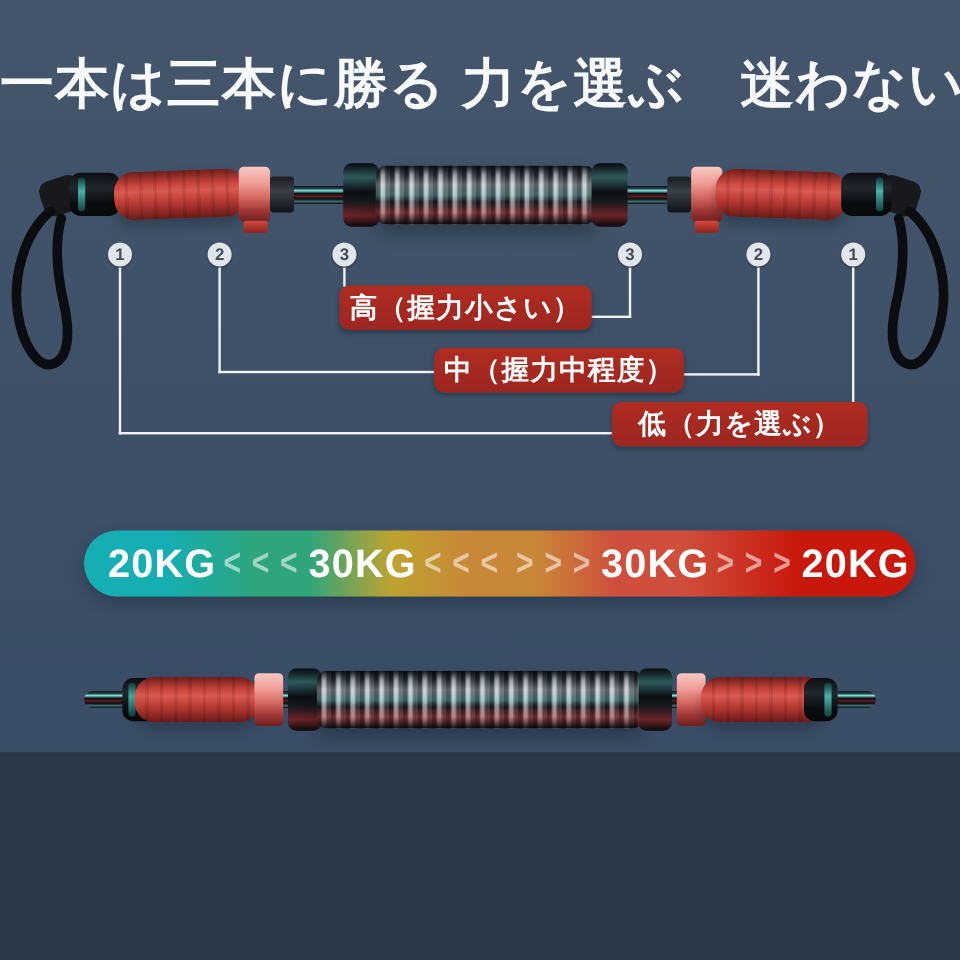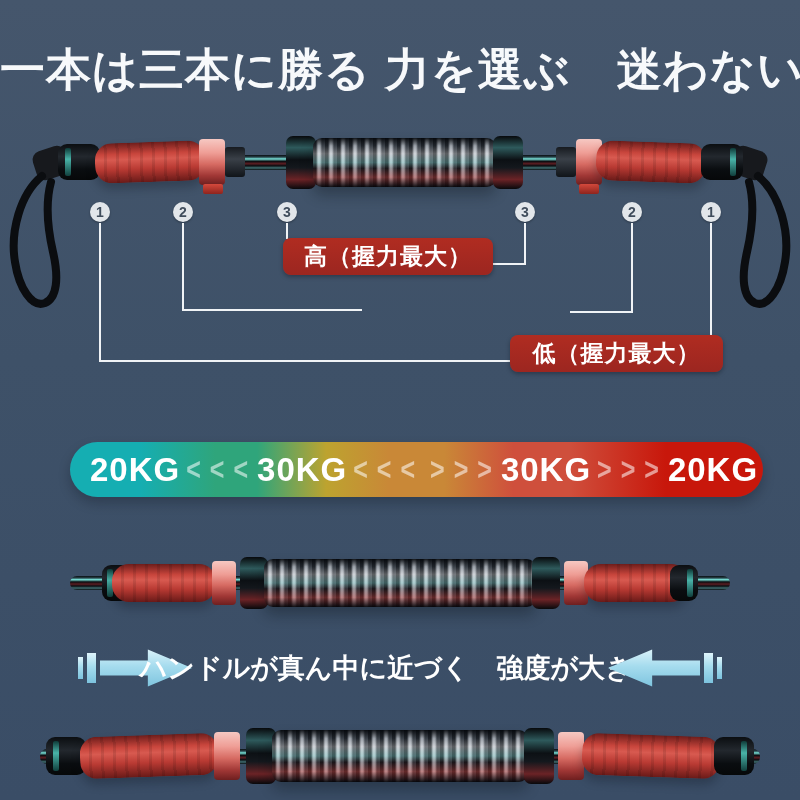--- a/index.html
+++ b/index.html
@@ -2,21 +2,21 @@
 <html><head>
 <meta charset="utf-8">
 <style>
   html,body{margin:0;padding:0;}
   body{
     font-family:"Liberation Sans","DejaVu Sans",sans-serif;
     background:#2c3948;
   }
   .canvas{
     position:relative;
-    width:800px;height:800px;
+    width:800px;height:627px;
     margin:0 auto;
     overflow:hidden;
     background:linear-gradient(180deg,#45566c 0%,#3e5168 45%,#3a4d66 100%);
   }
   
   .title{
     position:absolute;left:0;right:0;top:40px;
     text-align:center;
     font-size:45px;font-weight:bold;color:#f7f9fb;
     letter-spacing:1px;white-space:nowrap;
@@ -180,22 +180,23 @@
   <div class="cline" style="left:524px;top:223px;width:2px;height:42px;"></div>
   <div class="cline" style="left:493px;top:263px;width:33px;height:2px;"></div>
   <div class="cline" style="left:182px;top:223px;width:2px;height:88px;"></div>
   <div class="cline" style="left:182px;top:309px;width:180px;height:2px;"></div>
   <div class="cline" style="left:631px;top:223px;width:2px;height:90px;"></div>
   <div class="cline" style="left:570px;top:311px;width:63px;height:2px;"></div>
   <div class="cline" style="left:99px;top:223px;width:2px;height:139px;"></div>
   <div class="cline" style="left:99px;top:360px;width:411px;height:2px;"></div>
   <div class="cline" style="left:710px;top:223px;width:2px;height:112px;"></div>
 
-  <div class="grip-label" style="left:283px;top:238px;width:210px;">高（握力最大）</div>
-  <div class="grip-label" style="left:510px;top:335px;width:213px;">低（握力最大）</div>
+  <div class="grip-label" style="left:283px;top:238px;width:210px;">高（握力小さい）</div>
+  <div class="grip-label" style="left:362px;top:290px;width:208px;">中（握力中程度）</div>
+  <div class="grip-label" style="left:510px;top:335px;width:213px;">低（力を選ぶ）</div>
 
   <div class="band">
     <span class="kg">20KG</span>
     <span class="chev">&lt;&lt;&lt;</span>
     <span class="kg">30KG</span>
     <span class="chev">&lt;&lt;&lt;</span>
     <span class="chev">&gt;&gt;&gt;</span>
     <span class="kg">30KG</span>
     <span class="chev">&gt;&gt;&gt;</span>
     <span class="kg">20KG</span>

